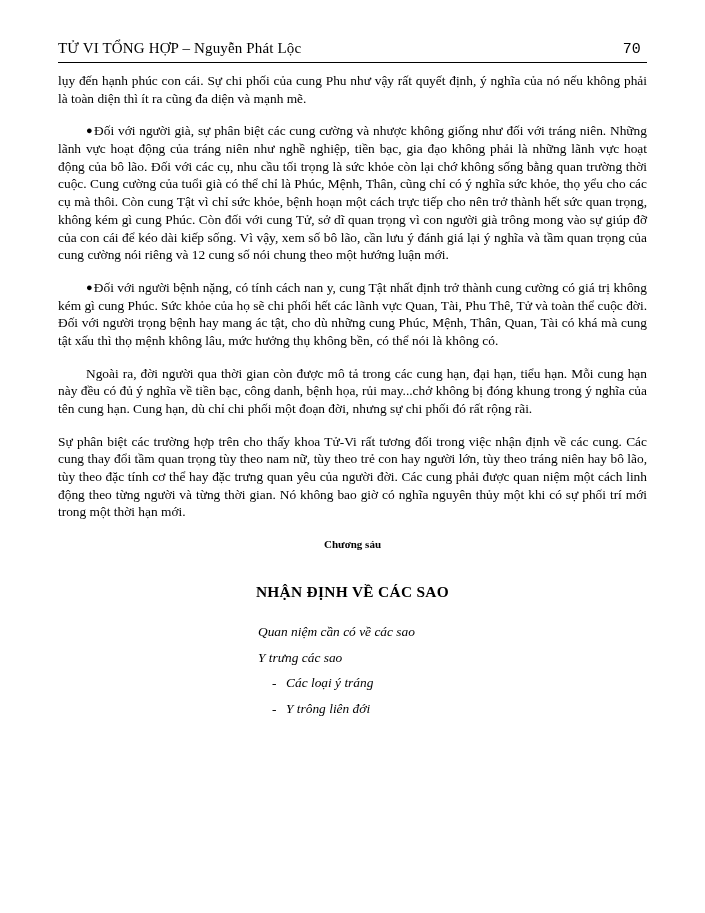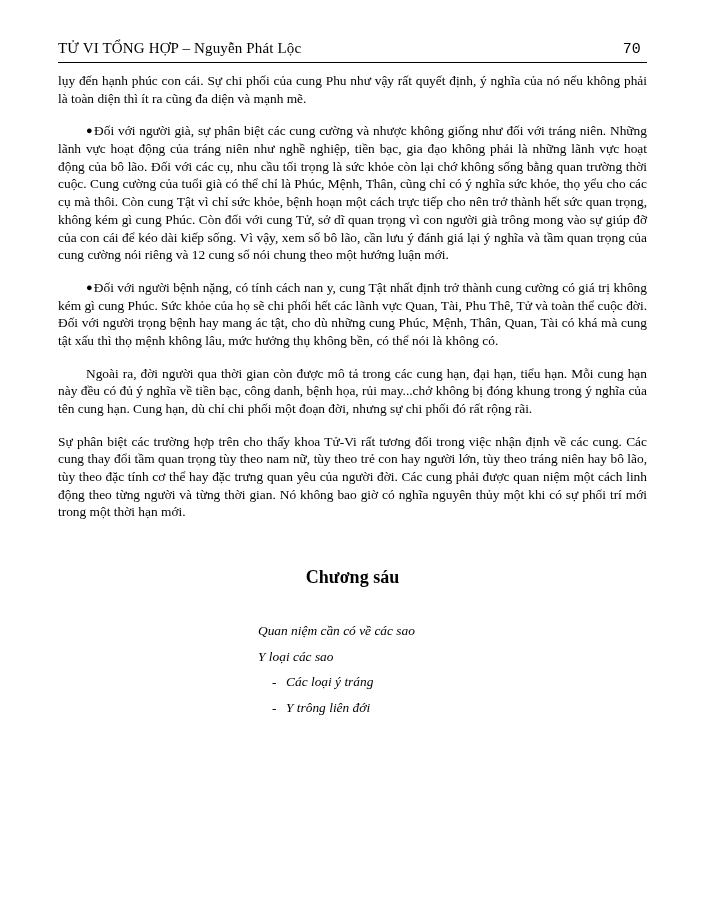--- a/index.html
+++ b/index.html
@@ -54,32 +54,32 @@
     margin-top: 15px;
   }
   .bullet {
     font-size: 11px;
     vertical-align: 1px;
     padding-right: 1px;
   }
   .chapter {
     text-align: center;
     font-weight: bold;
-    font-size: 18px;
-    margin-top: 46px;
+    font-size: 11px;
+    margin-top: 17px;
   }
   .chapter-title {
     text-align: center;
     font-weight: bold;
     font-size: 15.4px;
     margin-top: 33px;
     letter-spacing: 0.02em;
   }
   .toc {
-    margin-top: 30px;
+    margin-top: 18px;
     padding-left: 200px;
     font-style: italic;
     font-size: 13.4px;
     line-height: 1.9;
   }
   .toc-sub {
     padding-left: 14px;
   }
   .toc-dash {
     display: inline-block;
@@ -103,21 +103,22 @@
 
   <p class="indent gap"><span class="bullet">●</span><span>Đối với người bệnh nặng, có tính cách nan y, cung Tật nhất định trở thành cung cường có giá trị không kém gì cung Phúc.  Sức khỏe của họ sẽ chi phối hết các lãnh vực Quan, Tài, Phu Thê, Tử và toàn thể cuộc đời.  Đối với người trọng bệnh hay mang ác tật, cho dù những cung Phúc, Mệnh,  Thân, Quan, Tài có khá mà cung tật xấu thì thọ mệnh không lâu, mức hưởng thụ không bền, có thể nói là không có.</span></p>
 
   <p class="indent gap"><span>Ngoài ra, đời người qua thời gian còn được mô tả trong các cung hạn, đại hạn, tiểu hạn.  Mỗi cung hạn này đều có đủ ý nghĩa về tiền bạc, công danh, bệnh họa, rủi may...chở không bị đóng khung trong ý nghĩa của tên cung hạn.  Cung hạn, dù chỉ chi phối một đoạn đời, nhưng sự chi phối đó rất rộng rãi.</span></p>
 
   <p class="gap"><span>Sự phân biệt các trường hợp trên cho thấy khoa Tử-Vi rất tương đối trong việc nhận định về các cung.  Các cung thay đổi tầm quan trọng tùy theo nam nữ, tùy theo trẻ con hay người lớn, tùy theo tráng niên hay bô lão, tùy theo đặc tính cơ thể hay đặc trưng quan yêu của người đời.  Các cung phải được quan niệm một cách linh động theo từng người và từng thời gian.  Nó không bao giờ có nghĩa nguyên thủy một khi có sự phối trí mới trong một thời hạn mới.</span></p>
 
 
   <div class="chapter">Chương sáu</div>
 
+  <div class="chapter-title">NHẬN ĐỊNH VỀ CÁC SAO</div>
 
   <div class="toc">
     <div><span>Quan niệm cần có về các sao</span></div>
-    <div><span>Y loại các sao</span></div>
+    <div><span>Y trưng các sao</span></div>
     <div class="toc-sub"><span class="toc-dash">-</span><span>Các loại ý tráng</span></div>
     <div class="toc-sub"><span class="toc-dash">-</span><span>Y trông liên đới</span></div>
   </div>
 
 </div>
 
 </body></html>

